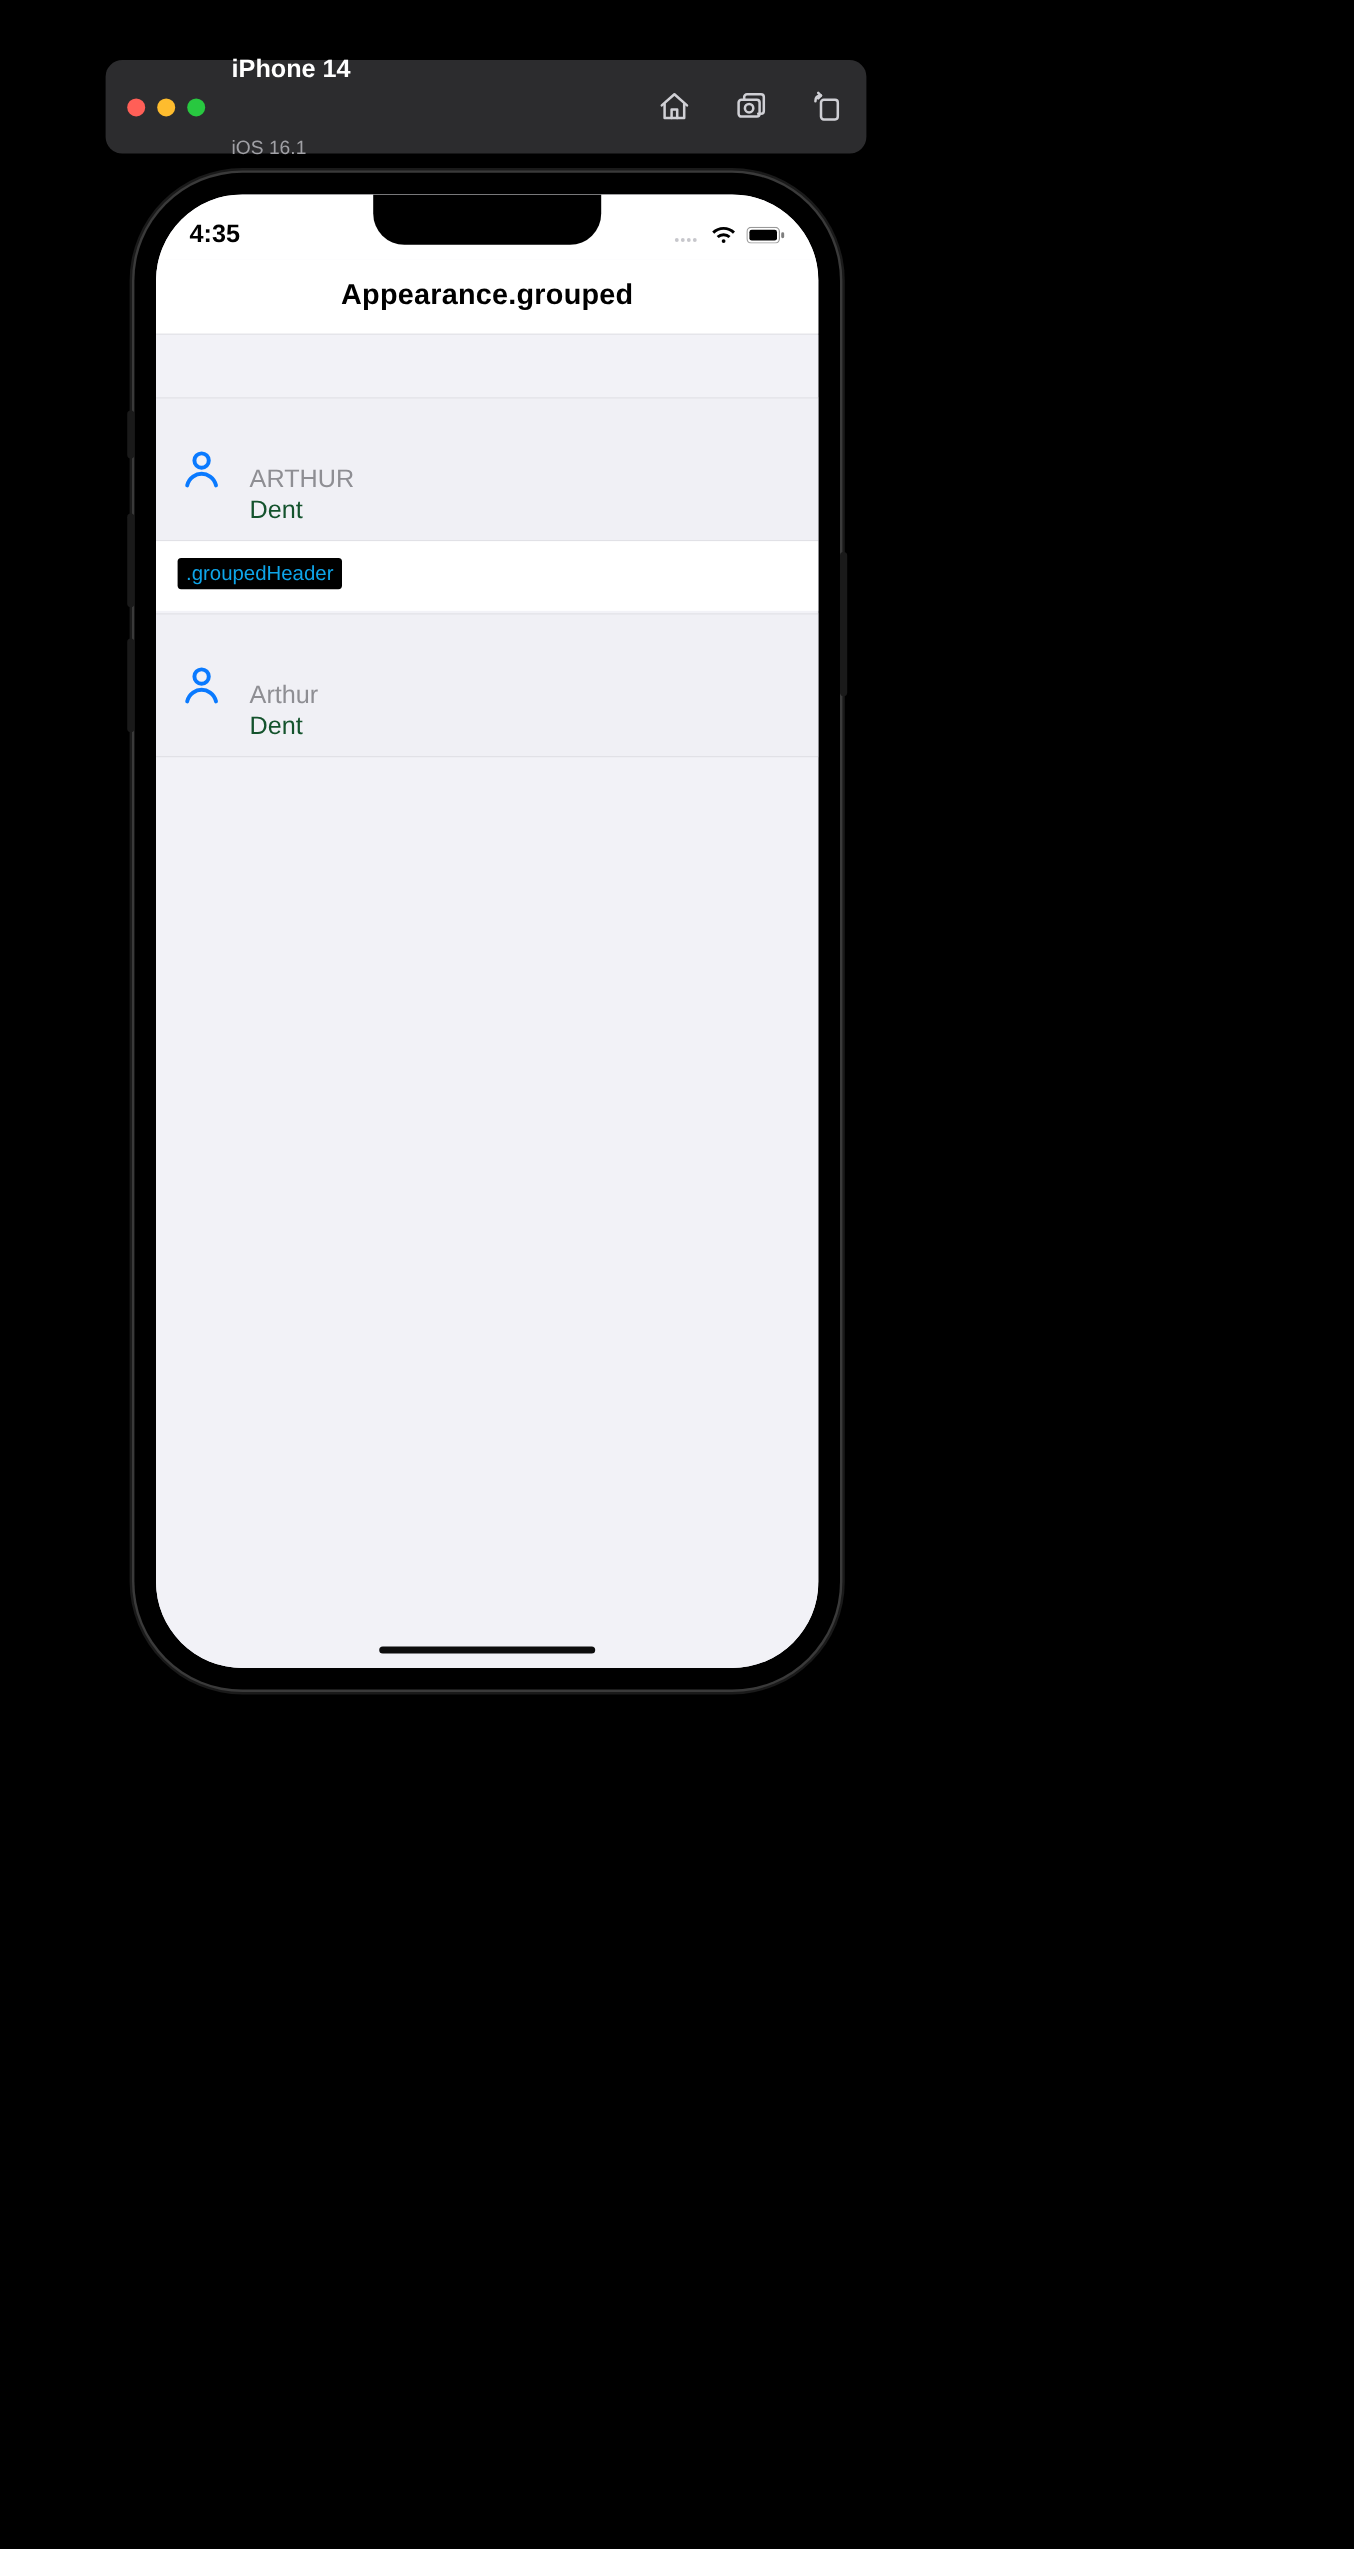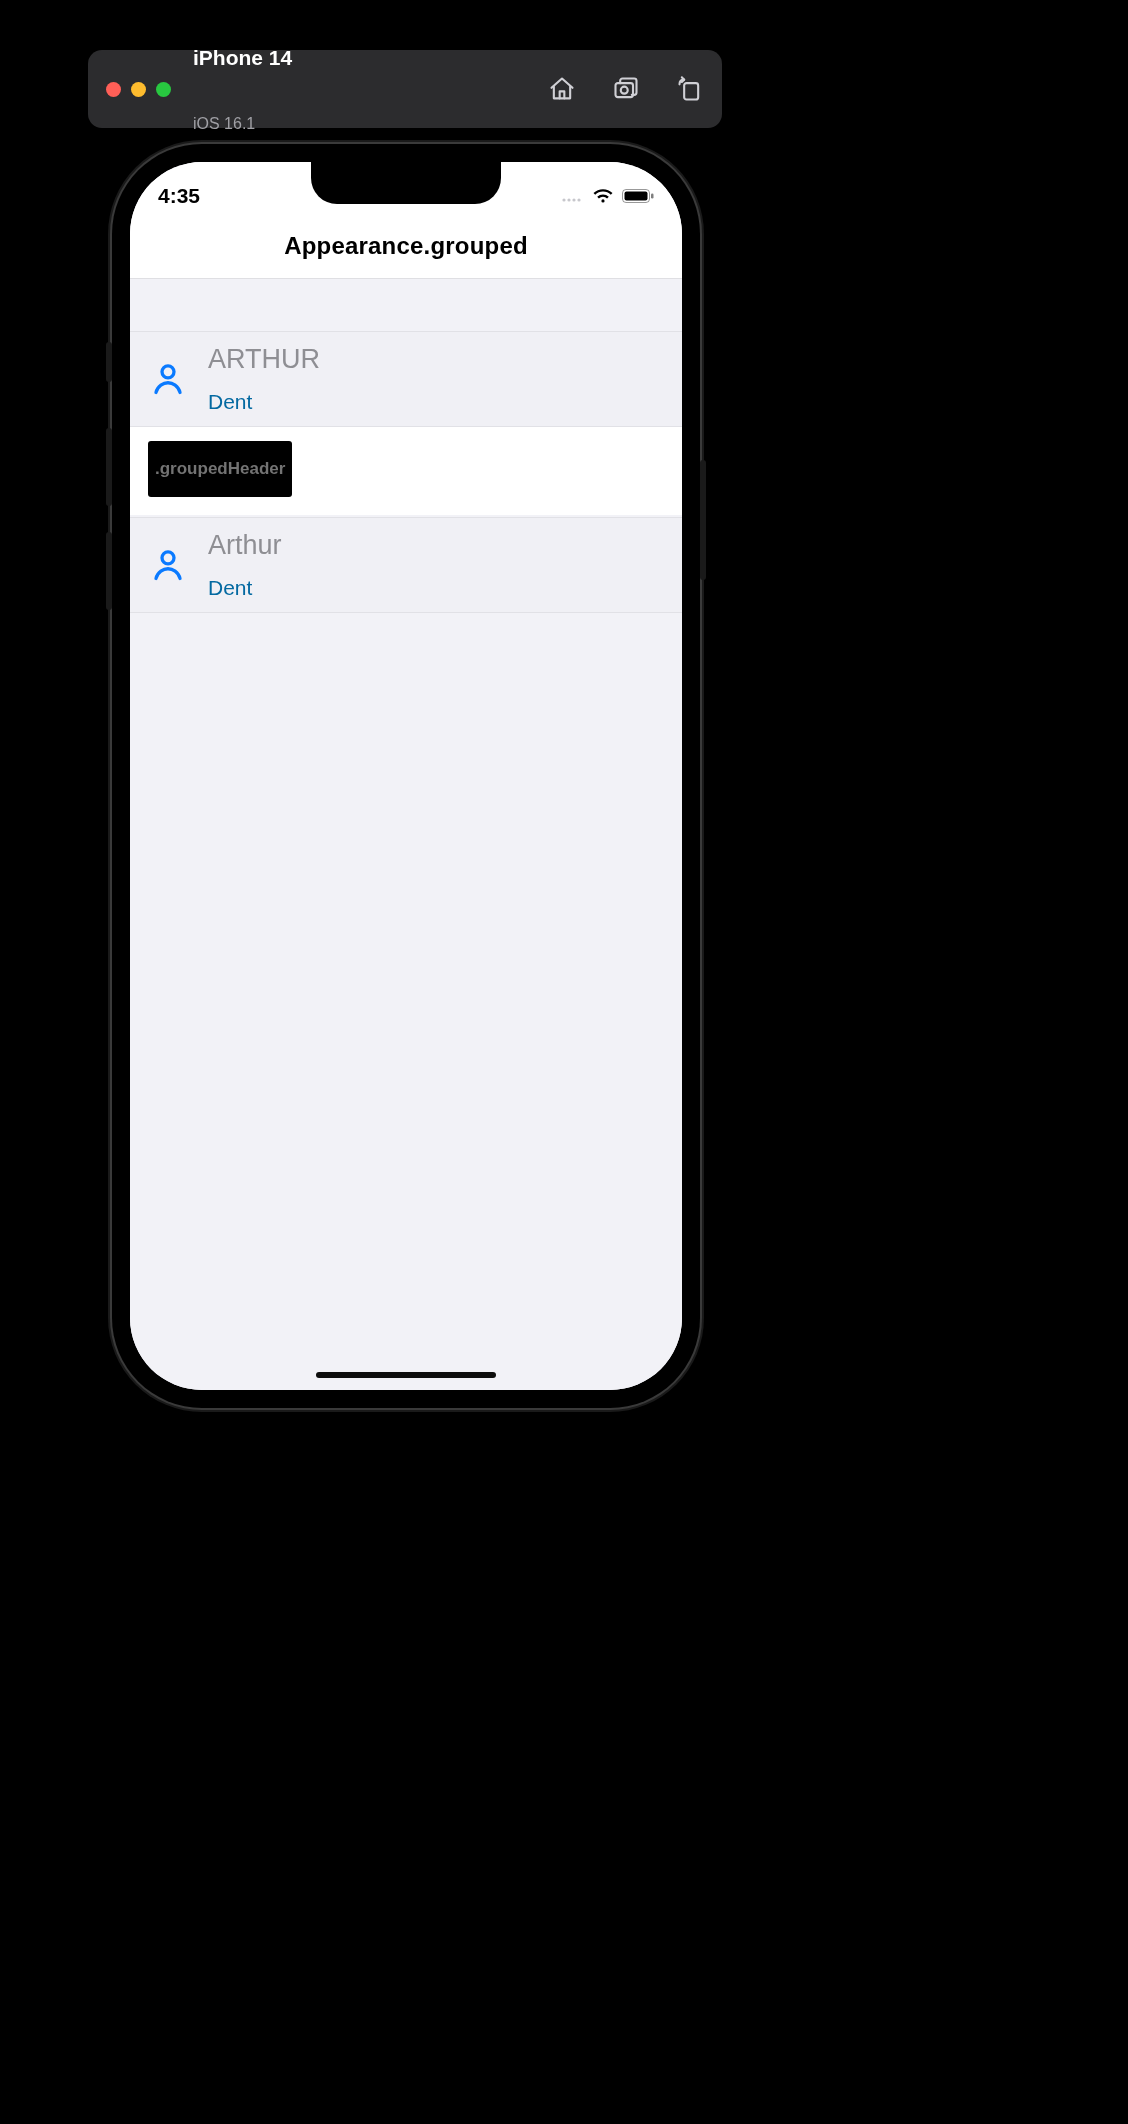--- a/index.html
+++ b/index.html
@@ -69,29 +69,29 @@
   .cell{
     display:flex; align-items:center; background:#f0f0f5;
     border-top:1px solid rgba(0,0,0,.06);
     border-bottom:1px solid rgba(0,0,0,.06);
     padding:12px 20px; gap:22px;
   }
   .cell-1{margin-top:52px;}
   .cell-2{margin-top:2px;}
   .cell .avatar{width:36px;height:36px;color:#0a7aff;}
   .cell .txt{display:flex;flex-direction:column;gap:2px;}
-  .cell .first{color:#8e8e93;font-size:27px;}
-  .cell .last{color:#0369a1;font-size:21px;margin-top:13px;}
+  .cell .first{color:#8e8e93;font-size:21px;margin-top:44px;}
+  .cell .last{color:#14532d;font-size:21px;}
 
   
   .anno-row{background:#fff; padding:14px 18px 18px;}
   .anno-row.footer{padding:24px 18px 12px; border-bottom:1px solid rgba(0,0,0,.06);}
   .anno{
-    display:inline-block; background:#000; color:#737373;
-    font-size:17px; padding:18px 7px; border-radius:3px; font-weight:700;
+    display:inline-block; background:#000; color:#0ea5e9;
+    font-size:17px; padding:3px 7px; border-radius:3px; font-weight:400;
   }
 </style>
 </head>
 <body>
 
 <div class="sim-window">
   <div class="traffic">
     <div class="dot red"></div>
     <div class="dot yellow"></div>
     <div class="dot green"></div>

